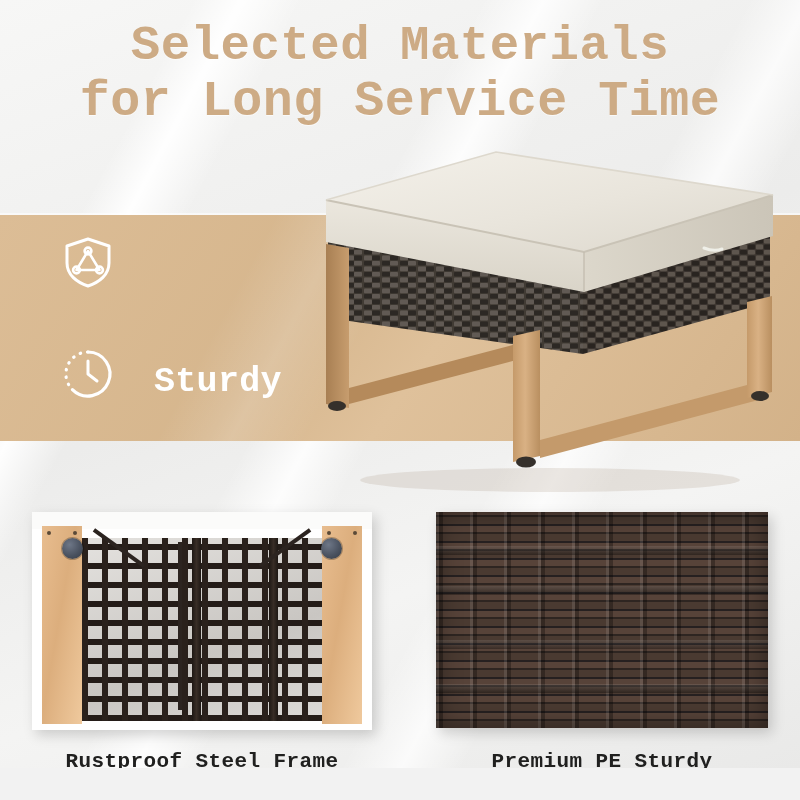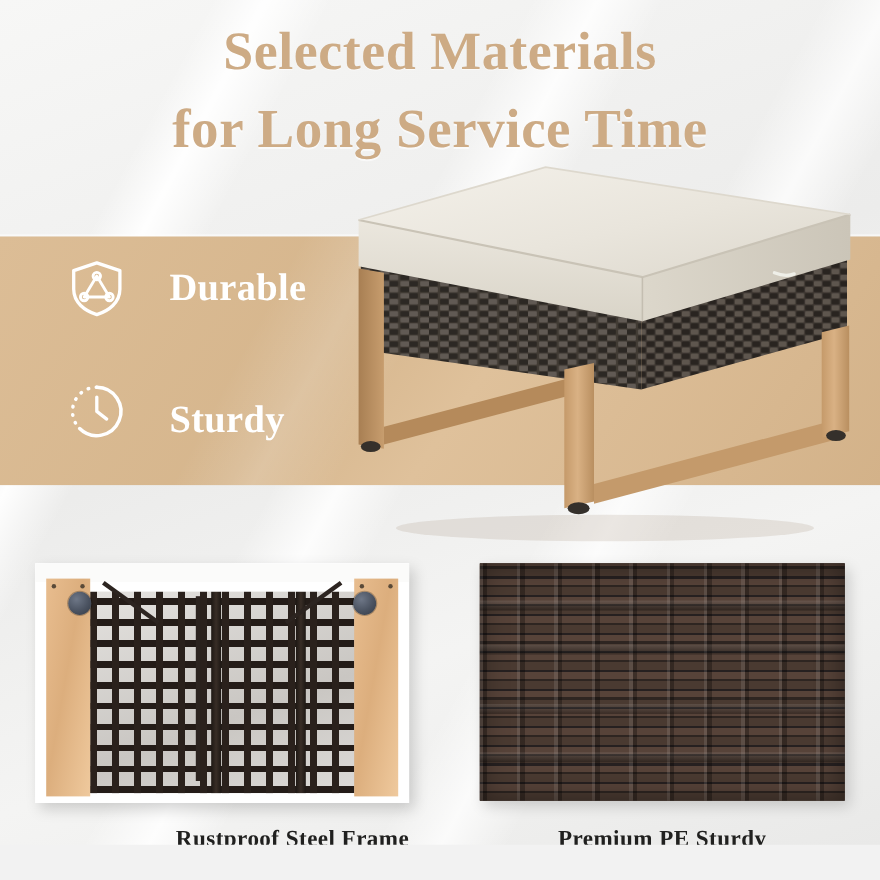--- a/index.html
+++ b/index.html
@@ -8,32 +8,33 @@
     font-family:"Liberation Serif", serif;
     background:#f2f2f2;
   }
   #page{
     position:relative;width:800px;height:768px;overflow:hidden;
     background:
       linear-gradient(118deg, rgba(255,255,255,0) 16%, rgba(255,255,255,.95) 20%, rgba(255,255,255,0) 25%),
       linear-gradient(118deg, rgba(255,255,255,0) 40%, rgba(255,255,255,.85) 45%, rgba(255,255,255,0) 50%),
       linear-gradient(118deg, rgba(255,255,255,0) 62%, rgba(255,255,255,.75) 67%, rgba(255,255,255,0) 72%),
       linear-gradient(160deg,#f7f7f6 0%,#ececeb 45%,#f4f4f3 70%,#e9e9e8 100%);
+    font-family: Liberation Mono, monospace;
   }
 
   
   .title-wrap{
     position:absolute;top:22px;left:0;width:800px;text-align:center;
     line-height:1.02;letter-spacing:.5px;
   }
   .title-line{
     display:block;font-size:49px;font-weight:700;color:#cdab85;
     text-shadow:0 1px 0 rgba(255,255,255,.6);
   }
-  .title-line.l2{font-size:50px;margin-top:20px;}
+  .title-line.l2{font-size:50px;margin-top:4px;}
 
   
   .tan-band{
     position:absolute;left:0;top:215px;width:800px;height:226px;
     background:linear-gradient(125deg,#dcbd96 0%,#d6b68d 38%,#dfc19b 55%,#d3b289 100%);
   }
   .tan-band::after{
     content:"";position:absolute;inset:0;
     background:linear-gradient(118deg,rgba(255,255,255,0) 30%,rgba(255,255,255,.18) 38%,rgba(255,255,255,0) 46%);
   }
@@ -58,21 +59,21 @@
     background:#fff;
     box-shadow:4px 5px 12px rgba(0,0,0,.17);
   }
   #panel-left{left:32px;top:512px;width:340px;height:218px;}
   #panel-right{left:436px;top:512px;width:332px;height:216px;}
 
   .caption{
     position:absolute;text-align:center;
     font-size:21px;font-weight:700;color:#20201f;letter-spacing:.4px;
   }
-  #cap-left{left:32px;top:750px;width:340px;text-align:right;}
+  #cap-left{left:32px;top:750px;width:340px;}
   #cap-right{left:436px;top:750px;width:332px;}
 
   
   .sf-bg{position:absolute;inset:0;background:#ffffff;}
   .sf-top{position:absolute;left:0;top:0;width:100%;height:17px;background:#fbfbfa;}
   .sf-post{
     position:absolute;top:14px;width:40px;height:198px;
     background:linear-gradient(100deg,#e8bd8f 0%,#dcae7d 45%,#efc99d 100%);
   }
   .sf-post.l{left:10px;}
@@ -134,21 +135,20 @@
   <div class="feature" id="feat-durable">
     <span class="ico">
       <svg viewBox="0 0 56 56" width="56" height="56">
         <path d="M28 5 L49 12 V29 C49 41 39 48.5 28 52 C17 48.5 7 41 7 29 V12 Z" fill="none" stroke="#ffffff" stroke-width="3" stroke-linejoin="round"></path>
         <path d="M28 17 L39.5 36 H16.5 Z" fill="none" stroke="#ffffff" stroke-width="2.6" stroke-linejoin="round"></path>
         <circle cx="28" cy="17" r="3.4" fill="none" stroke="#ffffff" stroke-width="2.6"></circle>
         <circle cx="16.5" cy="36" r="3.4" fill="none" stroke="#ffffff" stroke-width="2.6"></circle>
         <circle cx="39.5" cy="36" r="3.4" fill="none" stroke="#ffffff" stroke-width="2.6"></circle>
       </svg>
     </span>
-    <span class="flabel">Durable</span>
   </div>
 
   <div class="feature" id="feat-sturdy">
     <span class="ico">
       <svg viewBox="0 0 56 56" width="56" height="56">
         <path d="M28 6 A22 22 0 1 1 12.4 43.6" fill="none" stroke="#ffffff" stroke-width="3.2" stroke-linecap="round"></path>
         <path d="M28 6 A22 22 0 0 0 12.4 43.6" fill="none" stroke="#ffffff" stroke-width="3.2" stroke-linecap="round" stroke-dasharray="0.5 7"></path>
         <path d="M28 15 V28 L37 35" fill="none" stroke="#ffffff" stroke-width="3" stroke-linecap="round" stroke-linejoin="round"></path>
       </svg>
     </span>

